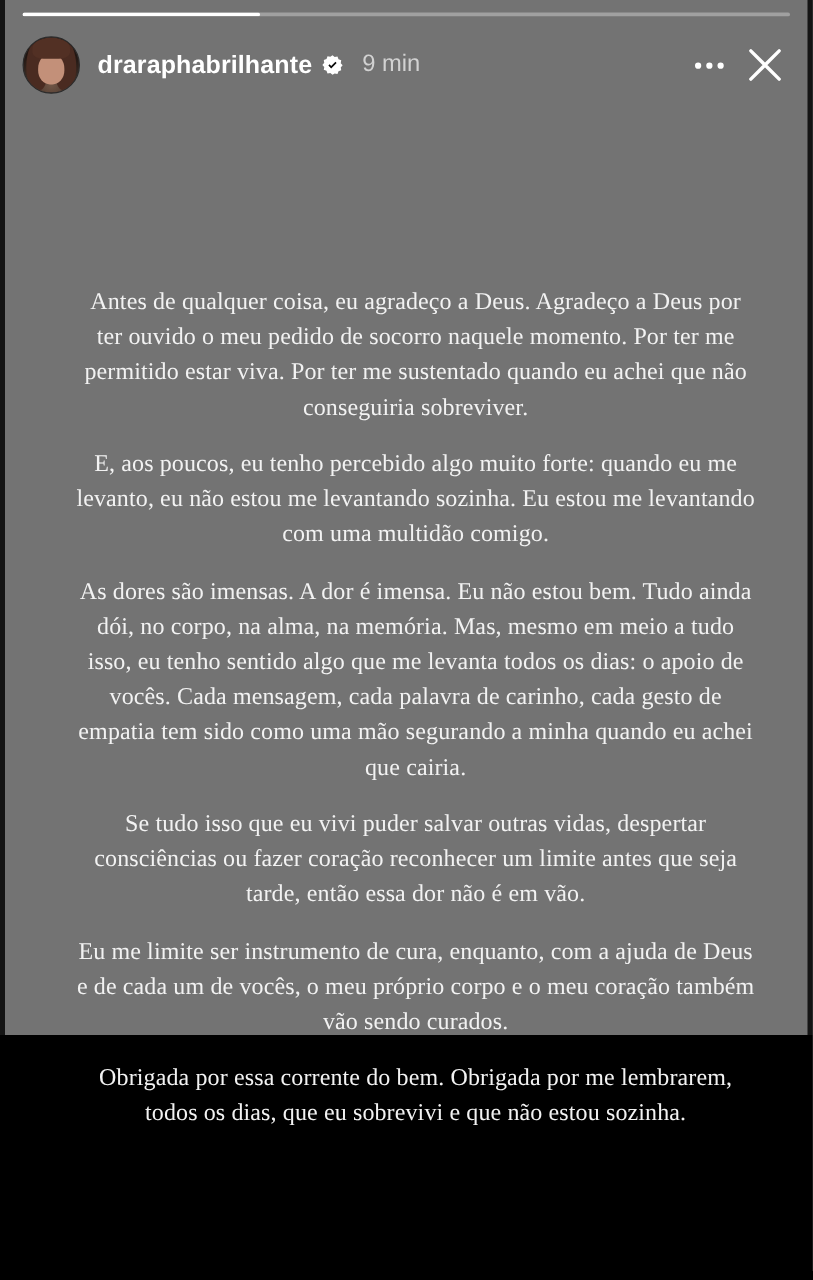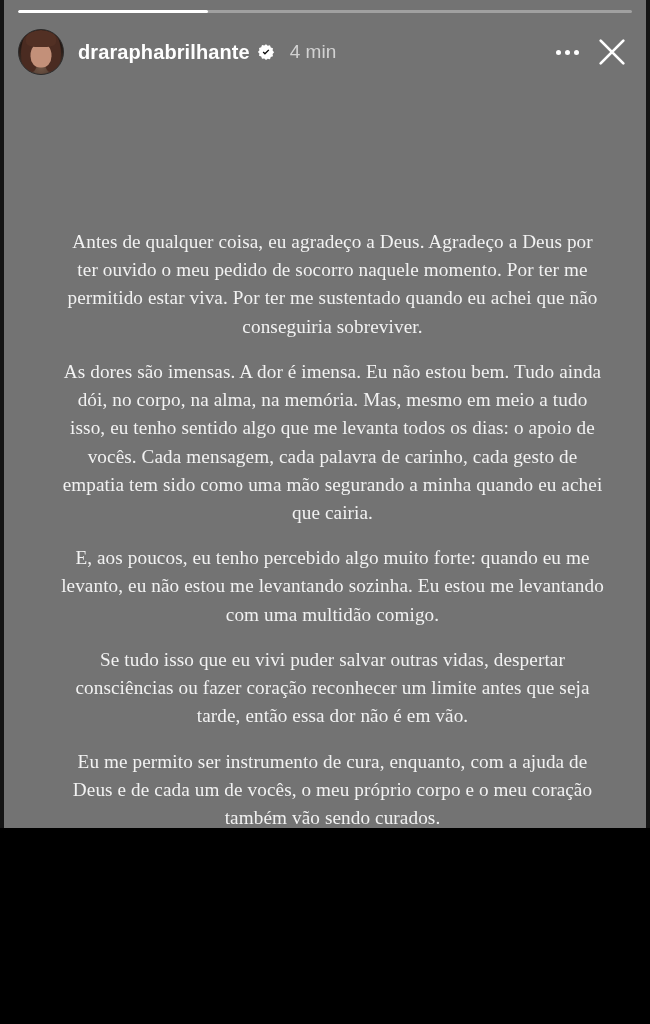--- a/index.html
+++ b/index.html
@@ -205,39 +205,40 @@
 
     <div class="username">draraphabrilhante</div>
 
     <span class="verified">
       <svg viewBox="0 0 24 24" width="18" height="18" aria-hidden="true">
         <path fill="#ffffff" d="M12 1.5l2.3 2.0 3.0-.5 1.1 2.9 2.9 1.1-.5 3.0 2.0 2.3-2.0 2.3.5 3.0-2.9 1.1-1.1 2.9-3.0-.5L12 22.5l-2.3-2.0-3.0.5-1.1-2.9-2.9-1.1.5-3.0L1.2 12l2.0-2.3-.5-3.0 2.9-1.1L6.7 2.7l3.0.5z"></path>
         <path fill="#0a0a0a" d="M10.6 15.6l-3.0-3.0 1.3-1.3 1.7 1.7 4.5-4.5 1.3 1.3z"></path>
       </svg>
     </span>
 
-    <div class="timestamp">4 min</div>
+    <div class="timestamp">9 min</div>
 
     <div class="spacer"></div>
 
     <div class="more-btn">
       <i></i>
       <i></i>
       <i></i>
     </div>
 
     <div class="close-btn">
       <svg viewBox="0 0 24 24" width="34" height="34" aria-hidden="true">
         <path d="M4 4 L20 20 M20 4 L4 20" stroke="#ffffff" stroke-width="1.9" stroke-linecap="round" fill="none"></path>
       </svg>
     </div>
 
   </div>
 
   <div class="story-text">
     <p>Antes de qualquer coisa, eu agradeço a Deus. Agradeço a Deus por ter ouvido o meu pedido de socorro naquele momento. Por ter me permitido estar viva. Por ter me sustentado quando eu achei que não conseguiria sobreviver.</p>
+    <p>E, aos poucos, eu tenho percebido algo muito forte: quando eu me levanto, eu não estou me levantando sozinha. Eu estou me levantando com uma multidão comigo.</p>
     <p>As dores são imensas. A dor é imensa. Eu não estou bem. Tudo ainda dói, no corpo, na alma, na memória. Mas, mesmo em meio a tudo isso, eu tenho sentido algo que me levanta todos os dias: o apoio de vocês. Cada mensagem, cada palavra de carinho, cada gesto de empatia tem sido como uma mão segurando a minha quando eu achei que cairia.</p>
-    <p>E, aos poucos, eu tenho percebido algo muito forte: quando eu me levanto, eu não estou me levantando sozinha. Eu estou me levantando com uma multidão comigo.</p>
     <p>Se tudo isso que eu vivi puder salvar outras vidas, despertar consciências ou fazer coração reconhecer um limite antes que seja tarde, então essa dor não é em vão.</p>
-    <p>Eu me permito ser instrumento de cura, enquanto, com a ajuda de Deus e de cada um de vocês, o meu próprio corpo e o meu coração também vão sendo curados.</p>
+    <p>Eu me limite ser instrumento de cura, enquanto, com a ajuda de Deus e de cada um de vocês, o meu próprio corpo e o meu coração também vão sendo curados.</p>
+    <p>Obrigada por essa corrente do bem. Obrigada por me lembrarem, todos os dias, que eu sobrevivi e que não estou sozinha.</p>
   </div>
 
 </div>
 
 </body></html>

